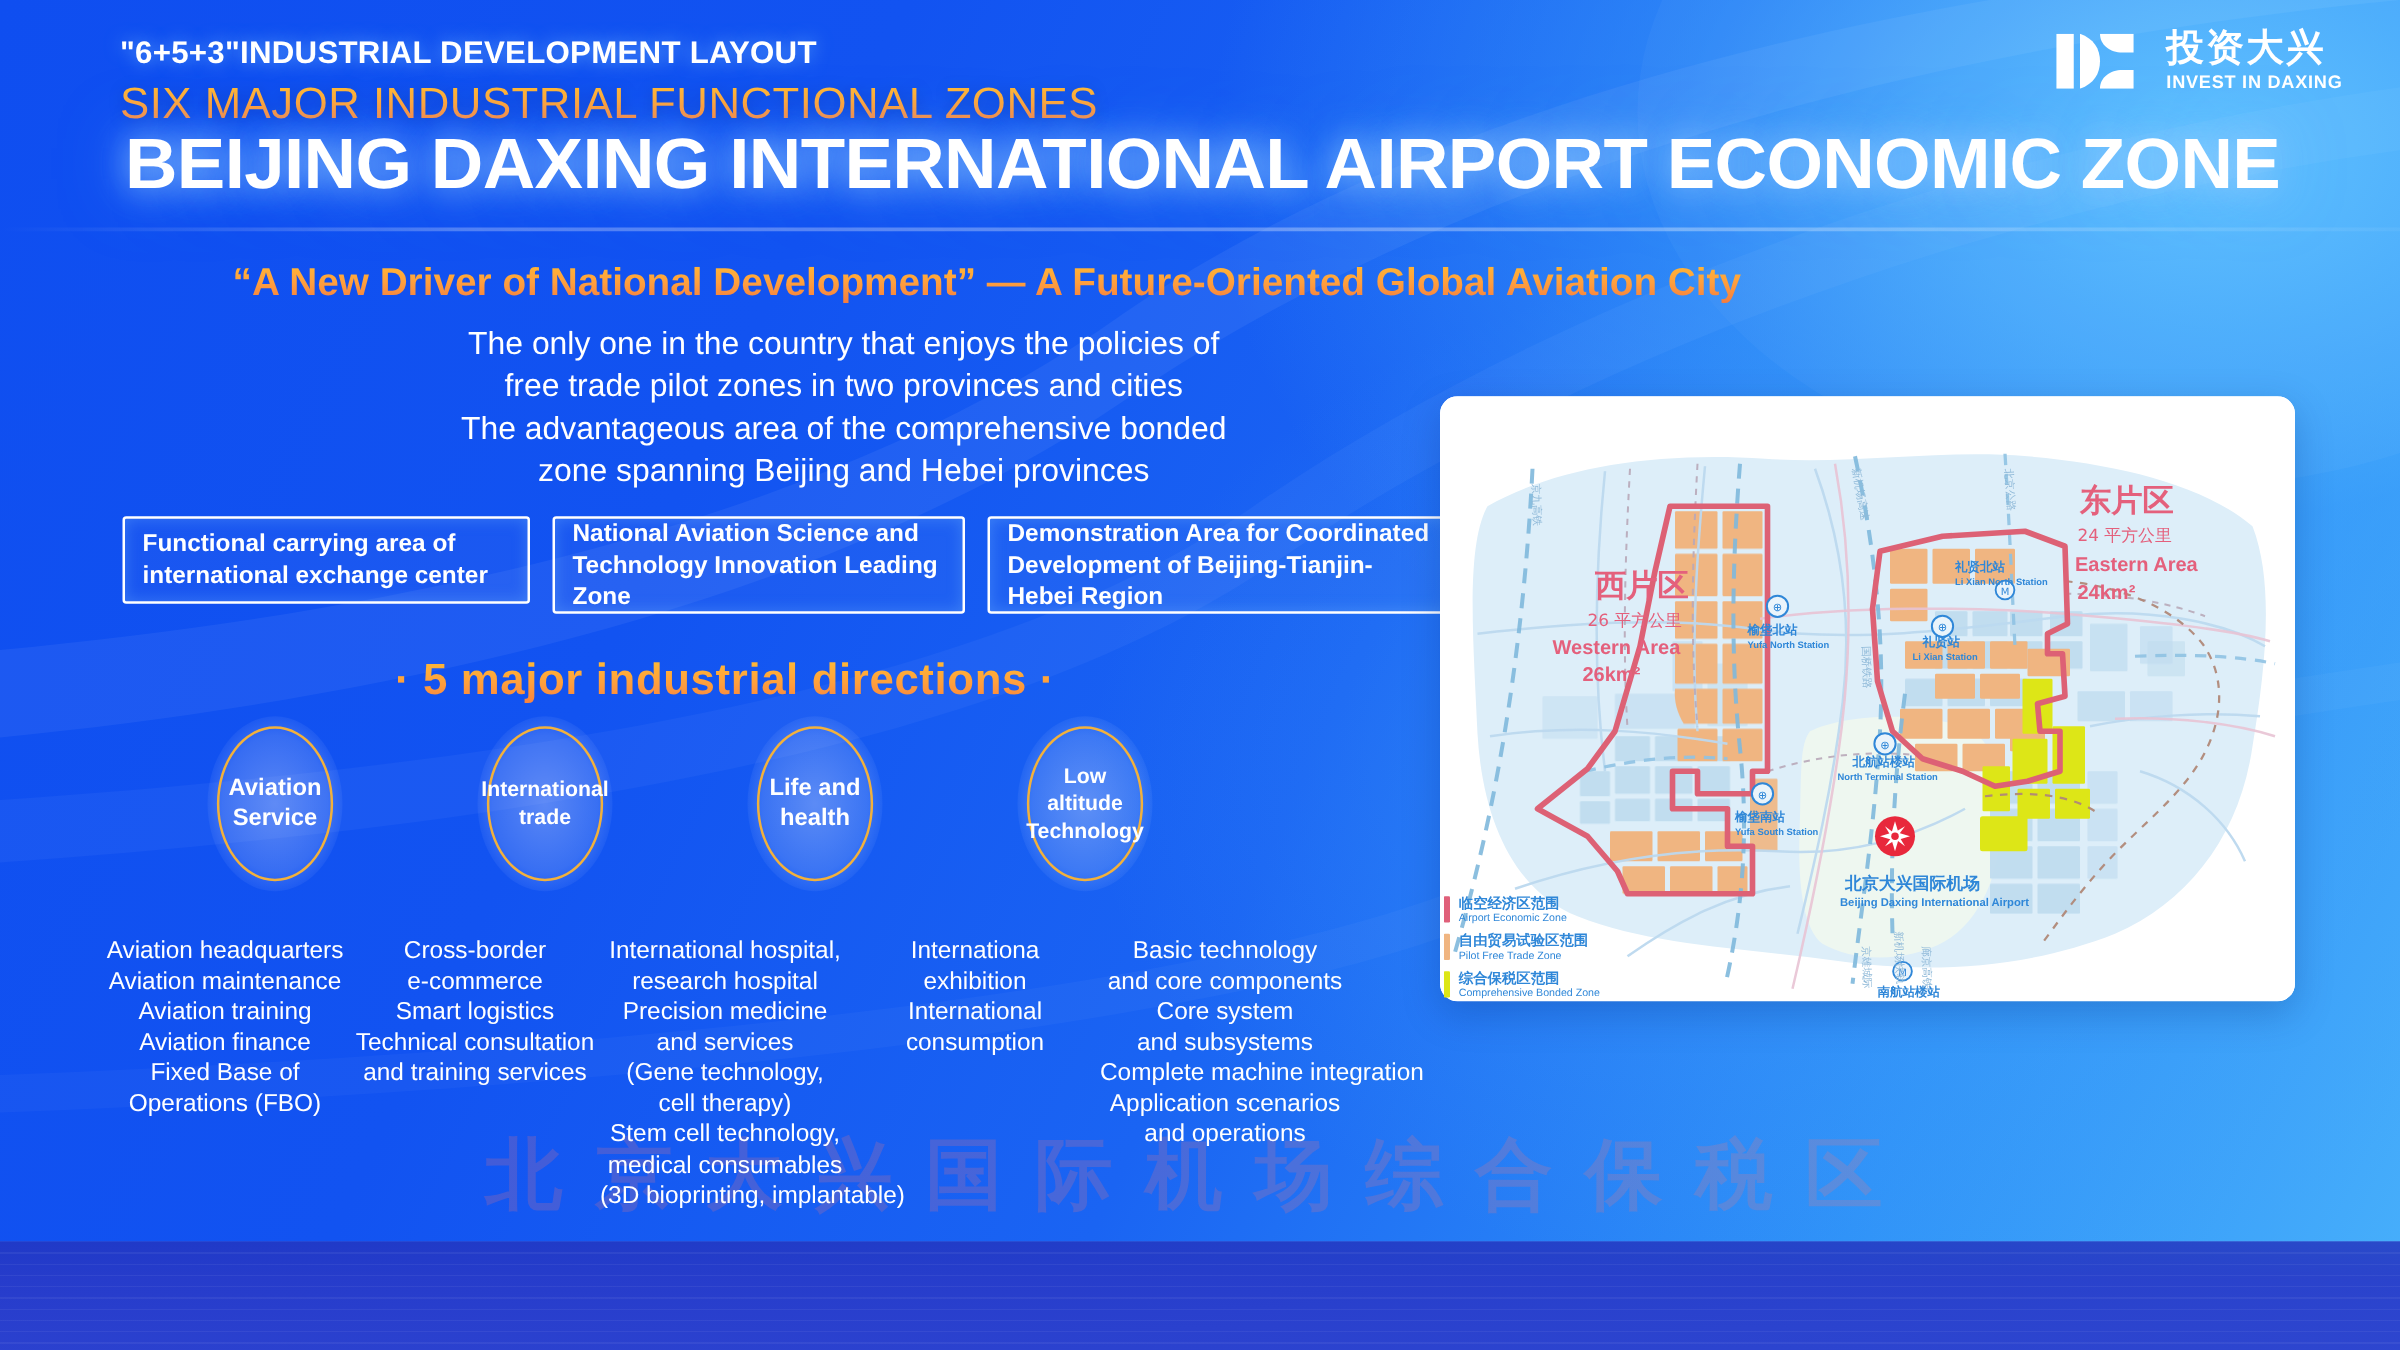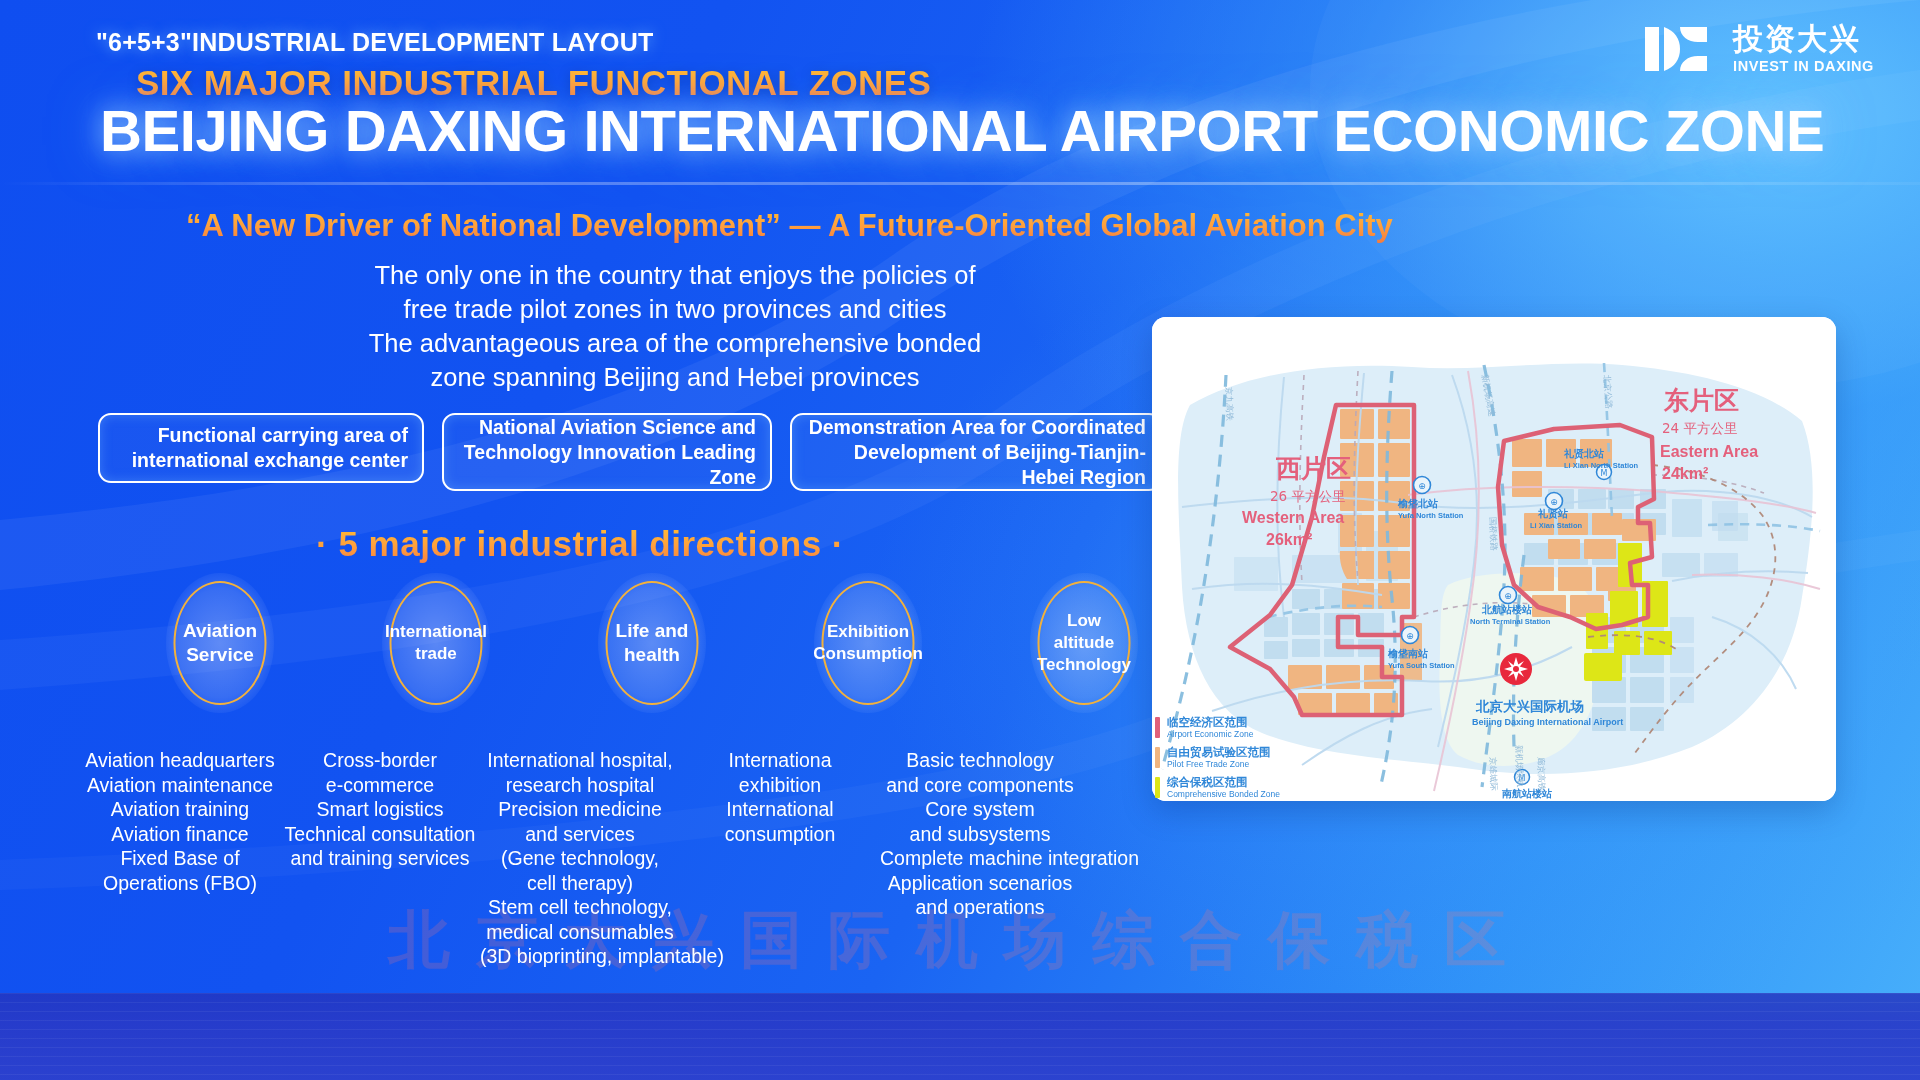--- a/index.html
+++ b/index.html
@@ -50,25 +50,24 @@
 
   
   .kicker {
     position: absolute; left: 96px; top: 28px;
     font-size: 25px; font-weight: 700; color: #ffffff;
     letter-spacing: .2px;
     text-shadow: 0 0 14px rgba(120,190,255,.75);
   }
   .subkicker {
     position: absolute; left: 96px; top: 63px;
-    font-size: 35px; font-weight: 700; letter-spacing: .4px;
+    font-size: 35px; font-weight: 400; letter-spacing: .4px;
     background: linear-gradient(180deg,#ffc233 0%, #ffa83a 45%, #f87b4a 100%);
     -webkit-background-clip: text; background-clip: text; color: transparent;
     filter: drop-shadow(0 2px 6px rgba(0,0,0,.18));
-    margin-left: 40px;
   }
   .bigtitle {
     position: absolute; left: 100px; top: 98px;
     font-size: 57px; font-weight: 800; color: #fff;
     letter-spacing: -0.5px;
     text-shadow: 0 0 26px rgba(150,205,255,.95), 0 0 52px rgba(110,180,255,.55);
     transform: scaleX(1.02); transform-origin: left center;
   }
 
   .logo {
@@ -95,23 +94,23 @@
     position: absolute; left: 210px; top: 258px; width: 930px;
     text-align: center;
     color: #ffffff; font-size: 25.5px; line-height: 34px;
   }
 
   .pillrow {
     position: absolute; left: 98px; top: 413px;
     display: flex; align-items: stretch; gap: 18px;
   }
   .pill {
-    border: 2px solid #ffffff; border-radius: 13px;
+    border: 2px solid #ffffff; border-radius: 3px;
     padding: 20px 14px;
-    display: flex; align-items: center; justify-content: center; text-align: right;
+    display: flex; align-items: center; justify-content: center; text-align: left;
     color: #fff; font-weight: 700; font-size: 19.5px; line-height: 25px;
     background: rgba(255,255,255,.04);
     box-shadow: 0 0 12px rgba(120,190,255,.35) inset;
   }
   .pill.w1 { width: 326px; height: 70px; }
   .pill.w2 { width: 330px; height: 78px; align-self: flex-start; }
   .pill.w3 { width: 372px; height: 78px; align-self: flex-start; }
 
   .dirhead {
     position: absolute; left: 0; top: 524px; width: 1160px;
@@ -224,26 +223,20 @@
   <div class="circwrap">
     <div class="halo"></div>
     <div class="circ small">
       <span>International trade</span>
     </div>
   </div>
   <div class="circwrap">
     <div class="halo"></div>
     <div class="circ">
       <span>Life and health</span>
-    </div>
-  </div>
-  <div class="circwrap">
-    <div class="halo"></div>
-    <div class="circ small">
-      <span>Exhibition Consumption</span>
     </div>
   </div>
   <div class="circwrap">
     <div class="halo"></div>
     <div class="circ small">
       <span>Low altitude Technology</span>
     </div>
   </div>
 </div>
 

